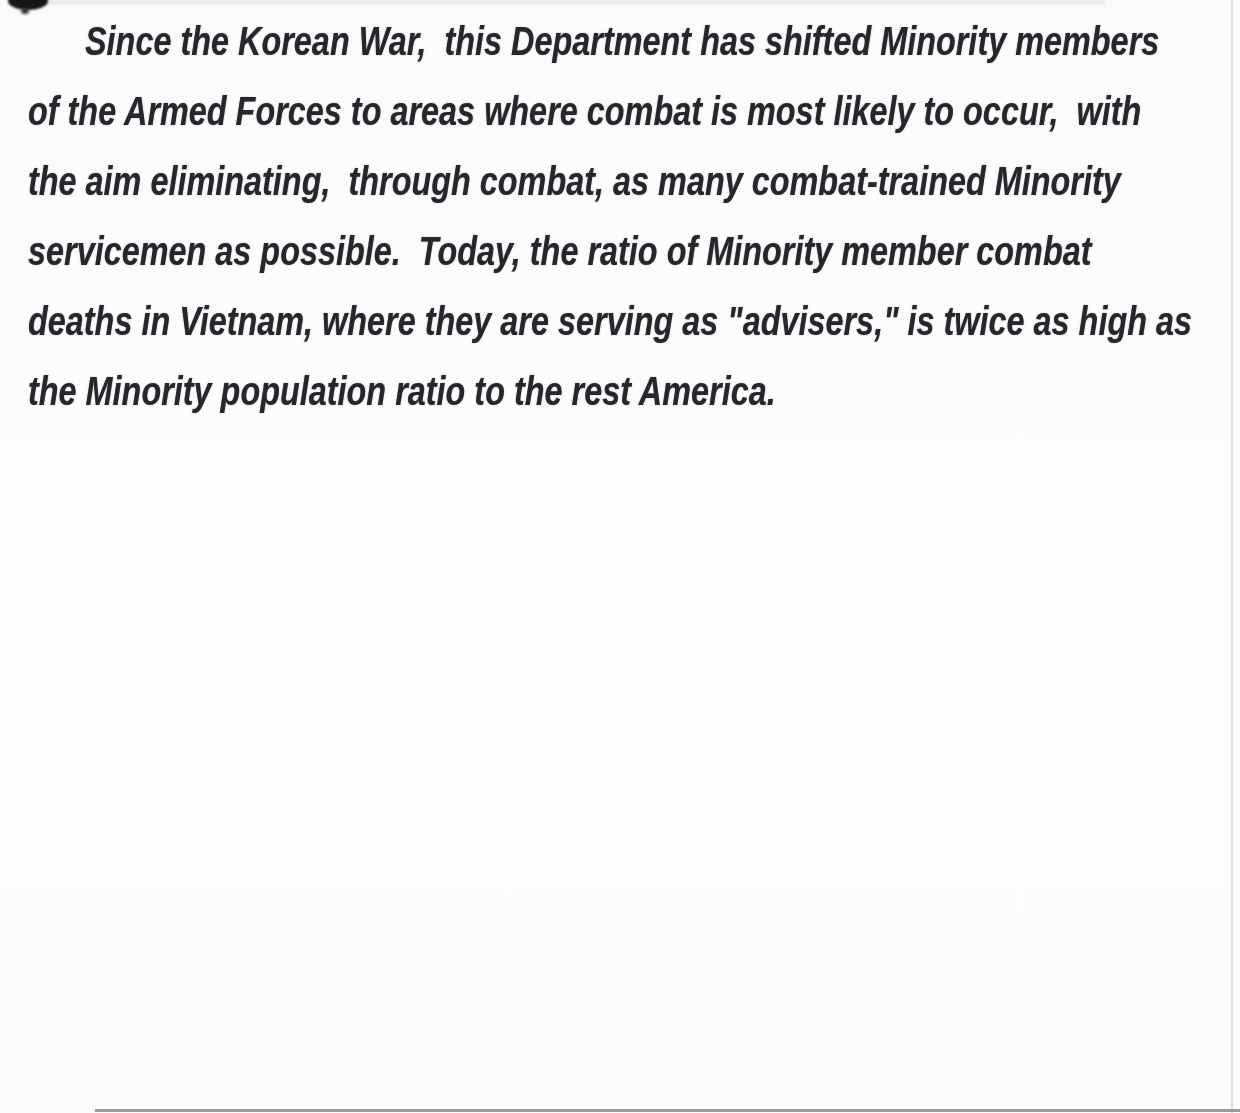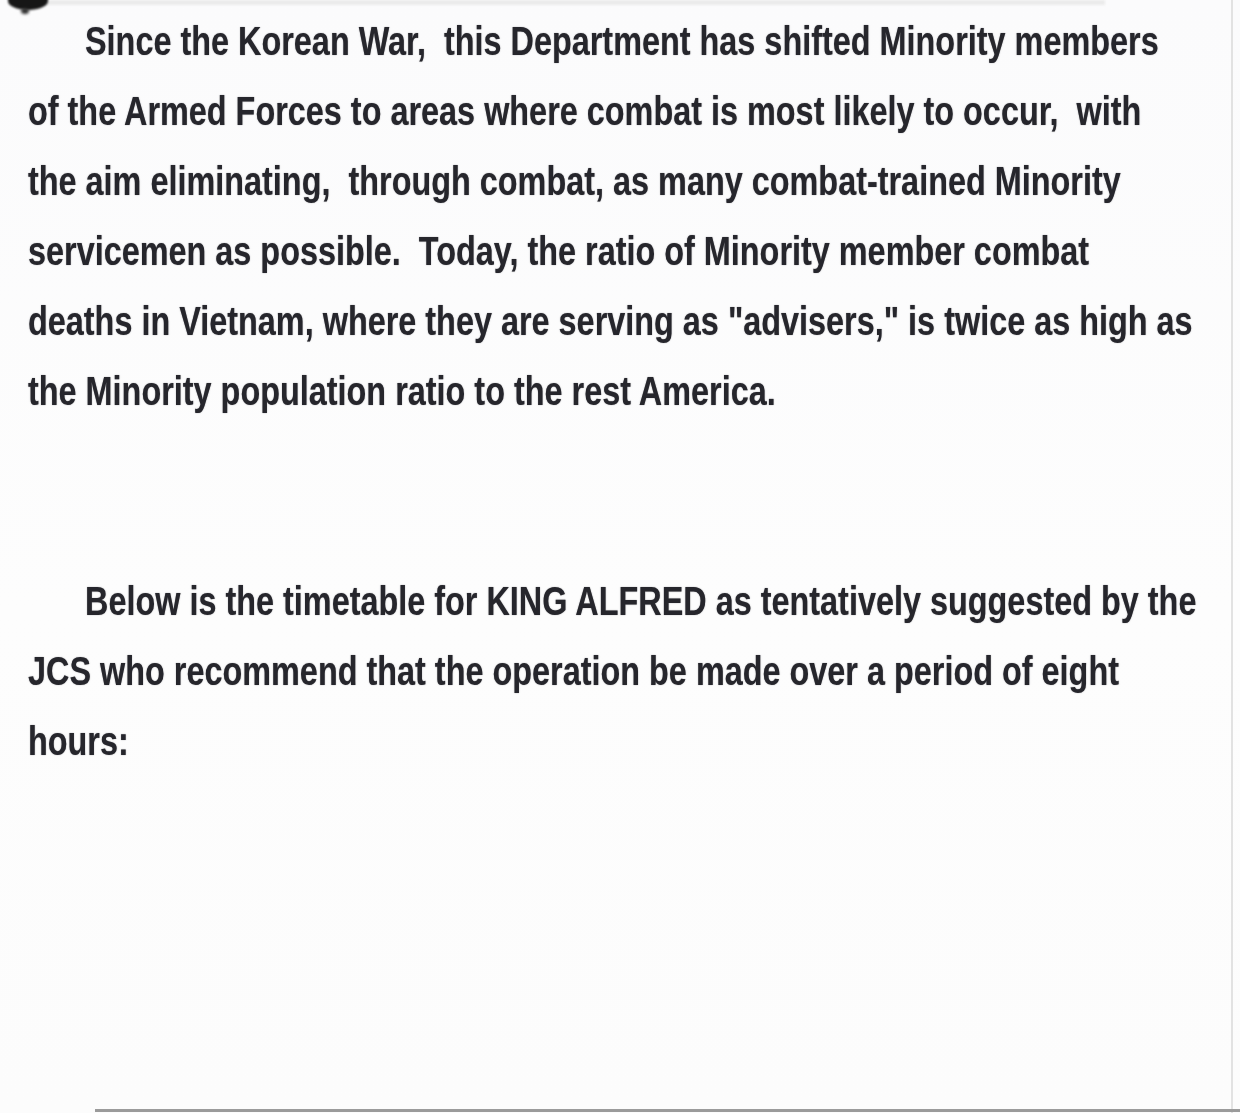--- a/index.html
+++ b/index.html
@@ -16,21 +16,21 @@
     width: 1240px;
     height: 1113px;
     background: linear-gradient(180deg, #fbfbfc 0%, #fdfdfd 55%, #fcfcfc 100%);
   }
   
   .content {
     position: absolute;
     inset: 0;
     filter: blur(0.3px);
   }
-  .block { position: absolute; left: 0; width: 1240px; }
+  .block { position: absolute; left: 0; width: 1240px; font-style: italic; }
   .line {
     height: 70px;
     line-height: 70px;
     font-size: 40px;
     font-weight: bold;
     white-space: pre;
     transform: scaleX(0.81);
     transform-origin: 0 50%;
     text-shadow: 0 0 1.3px rgba(38,38,46,0.55);
   }
@@ -72,19 +72,14 @@
   <div class="bottom-line"></div>
   <div class="content" id="content" style="color: rgb(38, 38, 44);">
       <div class="block" style="top: 6px;">
         <div class="line indent-first-line">Since the Korean War,  this Department has shifted Minority members</div>
         <div class="line indent-flush">of the Armed Forces to areas where combat is most likely to occur,  with</div>
         <div class="line indent-flush">the aim eliminating,  through combat, as many combat-trained Minority</div>
         <div class="line indent-flush">servicemen as possible.  Today, the ratio of Minority member combat</div>
         <div class="line indent-flush">deaths in Vietnam, where they are serving as "advisers," is twice as high as</div>
         <div class="line indent-flush">the Minority population ratio to the rest America.</div>
       </div>
-      <div class="block" style="top: 566px;">
-        <div class="line indent-first-line">Below is the timetable for KING ALFRED as tentatively suggested by the</div>
-        <div class="line indent-flush">JCS who recommend that the operation be made over a period of eight</div>
-        <div class="line indent-flush">hours:</div>
-      </div>
     </div>
 </div>
 
 </body></html>

